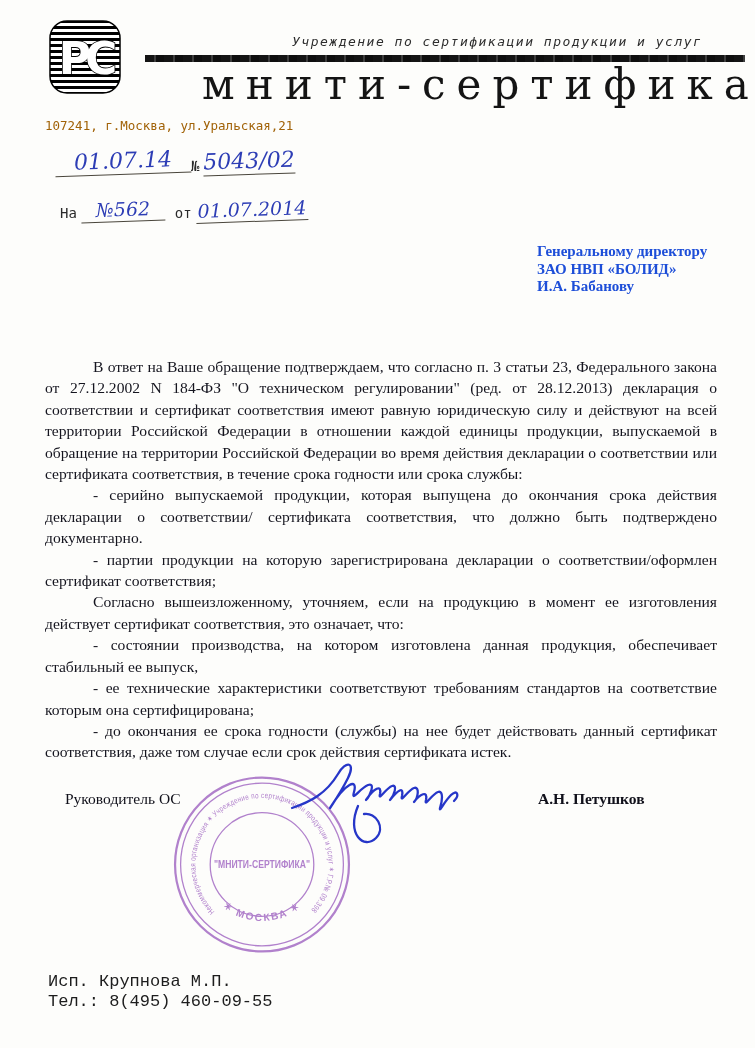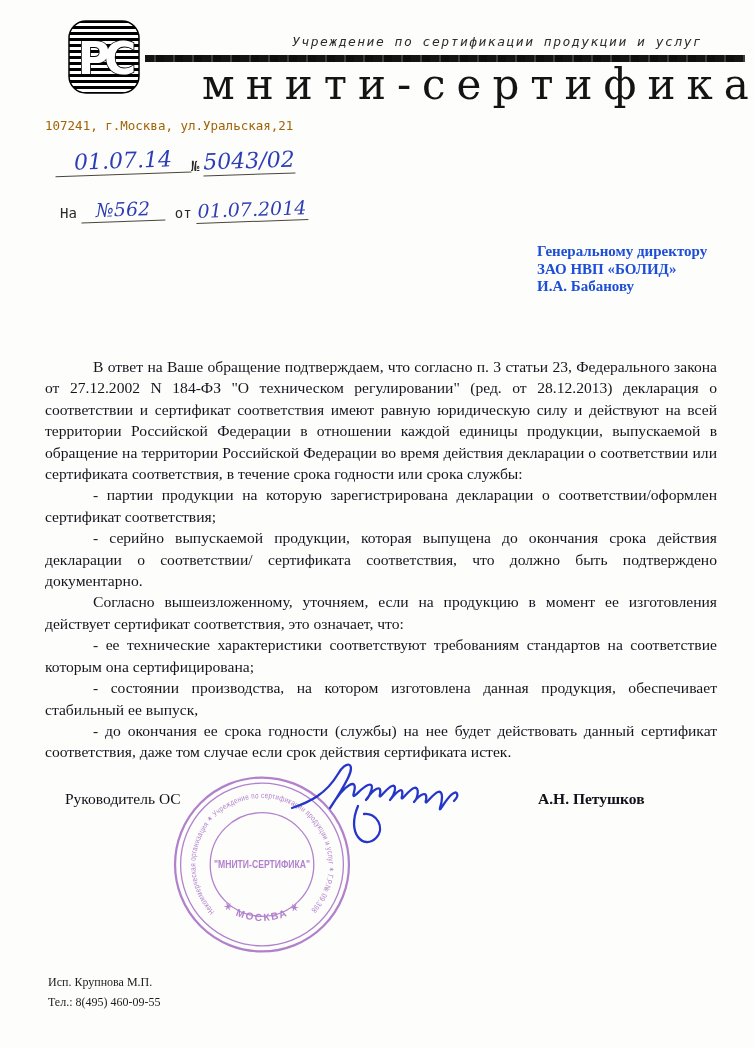--- a/index.html
+++ b/index.html
@@ -4,21 +4,21 @@
 <style>
   * { margin:0; padding:0; box-sizing:border-box; }
   html,body { background:#e8e8e8; }
   .page {
     position:relative; width:755px; height:1048px; margin:0 auto;
     background:#fdfdfb; overflow:hidden;
     font-family:"Liberation Serif", serif; color:#1c1c1c;
   }
 
   
-  .logo { position:absolute; left:68px; top:20px; }
+  .logo { position:absolute; left:49px; top:20px; }
   .tagline {
     position:absolute; left:292px; top:34px;
     font-family:"DejaVu Sans Mono", monospace; font-style:italic;
     font-size:13px; letter-spacing:1.5px; color:#2e2e2e;
   }
   .header-bar {
     position:absolute; left:145px; top:55px; width:600px; height:7px;
     background:repeating-linear-gradient(90deg,#141414 0 9px,#3d3d3d 9px 11px,#0e0e0e 11px 19px);
   }
   .org-title {
@@ -67,21 +67,21 @@
 
   
   .sig-left  { position:absolute; left:65px;  top:790px; font-size:15.5px; font-weight:normal; color:#10101a; }
   .sig-right { position:absolute; left:538px; top:790px; font-size:15.5px; font-weight:bold; color:#10101a; }
   .stamp-svg { position:absolute; left:163px; top:772px; opacity:.85; }
   .sign-svg  { position:absolute; left:288px; top:750px; }
 
   
   .footer {
     position:absolute; left:48px; top:972px;
-    font-size:12px; line-height:20px; color:#1d1d1d;
+    font-size:17px; line-height:20px; color:#1d1d1d;font-family:Liberation Mono, monospace;
   }
 </style>
 </head>
 <body>
 
 <div class="page">
 
   <div class="logo">
     <svg width="72" height="74" viewBox="0 0 72 74">
       <defs>
@@ -117,25 +117,25 @@
   </div>
 
   <div class="recipient">
     <div>Генеральному директору</div>
     <div>ЗАО НВП «БОЛИД»</div>
     <div>И.А. Бабанову</div>
   </div>
 
   <div class="body-text">
     <p>В ответ на Ваше обращение подтверждаем, что согласно п. 3 статьи 23, Федерального закона от 27.12.2002 N 184-ФЗ "О техническом регулировании" (ред. от 28.12.2013) декларация о соответствии и сертификат соответствия имеют равную юридическую силу и действуют на всей территории Российской Федерации в отношении каждой единицы продукции, выпускаемой в обращение на территории Российской Федерации во время действия декларации о соответствии или сертификата соответствия, в течение срока годности или срока службы:</p>
+    <p>- серийно выпускаемой продукции, которая выпущена до окончания срока действия декларации о соответствии/ сертификата соответствия, что должно быть подтверждено документарно.</p>
     <p>- партии продукции на которую зарегистрирована декларации о соответствии/оформлен сертификат соответствия;</p>
-    <p>- серийно выпускаемой продукции, которая выпущена до окончания срока действия декларации о соответствии/ сертификата соответствия, что должно быть подтверждено документарно.</p>
     <p>Согласно вышеизложенному, уточняем, если на продукцию в момент ее изготовления действует сертификат соответствия, это означает, что:</p>
+    <p>- состоянии производства, на котором изготовлена данная продукция, обеспечивает стабильный ее выпуск,</p>
     <p>- ее технические характеристики соответствуют требованиям стандартов на соответствие которым она сертифицирована;</p>
-    <p>- состоянии производства, на котором изготовлена данная продукция, обеспечивает стабильный ее выпуск,</p>
     <p>- до окончания ее срока годности (службы) на нее будет действовать данный сертификат соответствия, даже том случае если срок действия сертификата истек.</p>
   </div>
 
   <div class="sig-left">Руководитель ОС</div>
   <div class="sig-right">А.Н. Петушков</div>
 
   <svg class="stamp-svg" width="198" height="185" viewBox="0 0 200 200">
     <defs>
       <path id="ringA" d="M49,151 A72,72 0 1 1 151,151"></path>
       <path id="ringB" d="M36,116 A68,68 0 0 0 164,116"></path>

